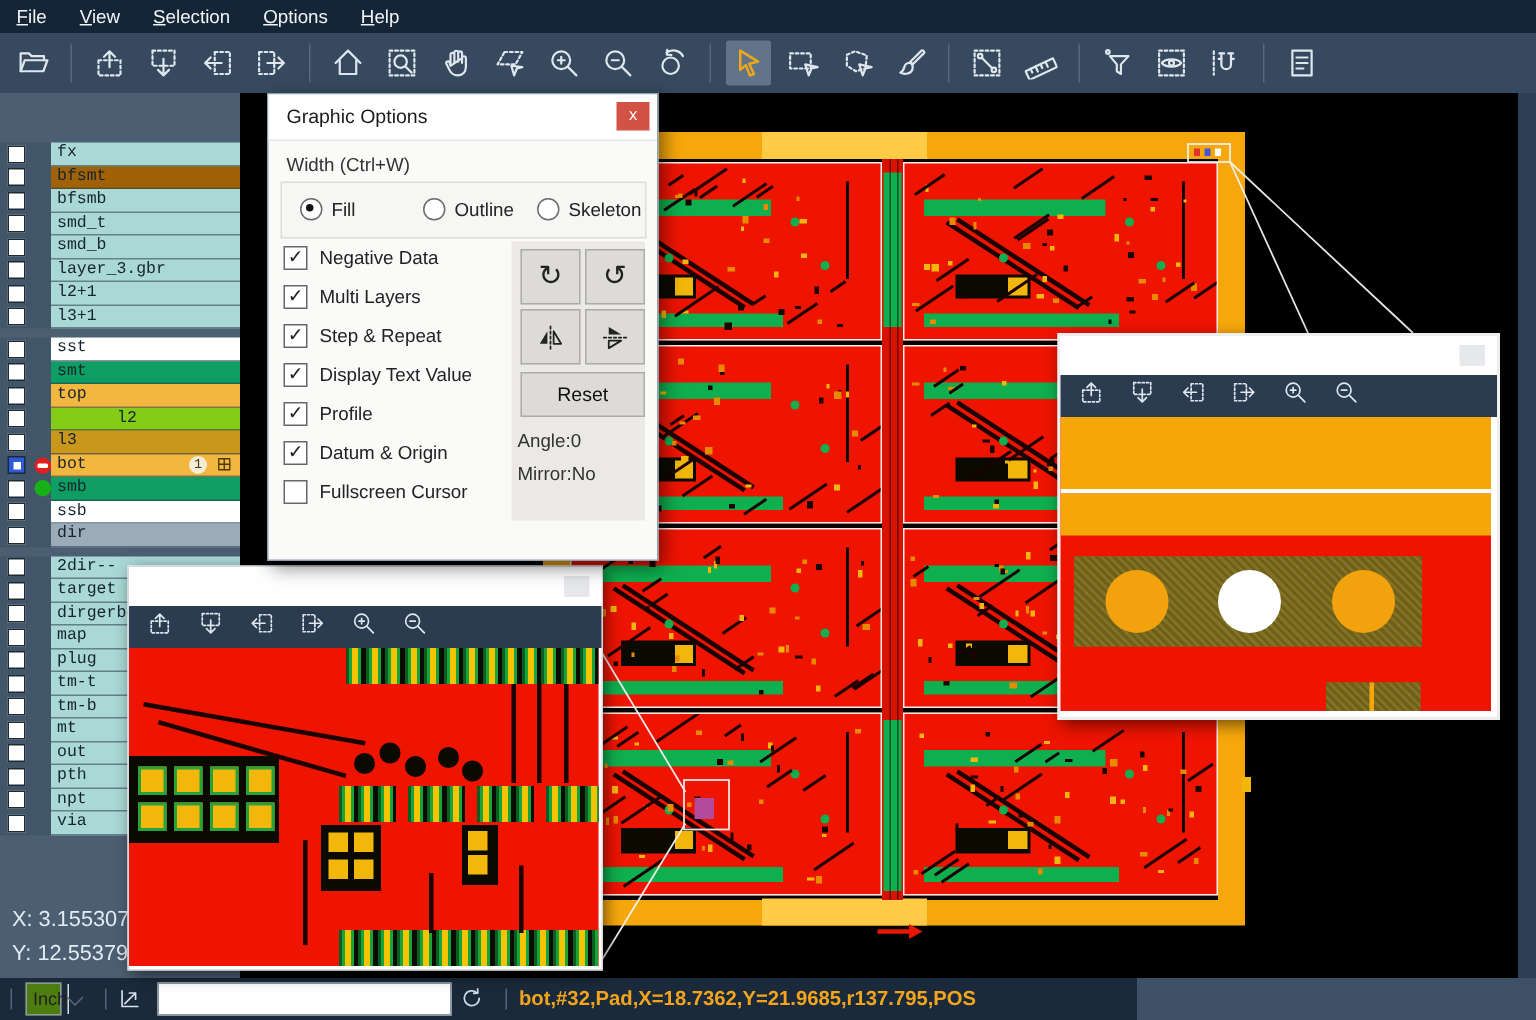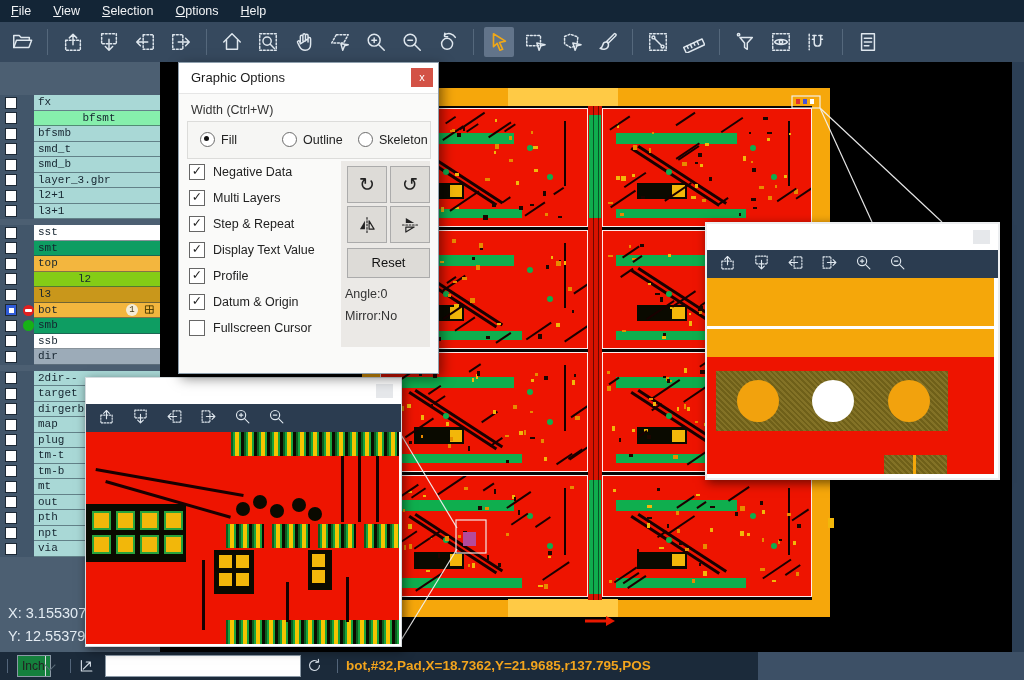--- a/index.html
+++ b/index.html
@@ -65,21 +65,21 @@
   #dlg-right{left:162px;top:98px;width:89px;height:186px;background:#ebe9e6;}
   .tbtn{position:absolute;width:38px;height:35px;background:#dddbd7;border:1px solid #ababab;display:flex;align-items:center;justify-content:center;font-size:19px;color:#222;}
   #dlg-reset{left:168px;top:185px;width:81px;height:28px;background:#dddbd7;border:1px solid #ababab;text-align:center;line-height:28px;font-size:13px;color:#111;}
   #dlg-angle{left:166px;top:224px;font-size:12.5px;color:#333;}
   #dlg-mirror{left:166px;top:246px;font-size:12.5px;color:#333;}
   #dlg-closebtn{left:8px;top:284px;width:243px;height:23px;background:#e2e0dd;border:1px solid #adadad;text-align:center;line-height:23px;font-size:13px;color:#111;box-sizing:border-box;}
   
   #statusbar{left:0;top:652px;width:1024px;height:28px;background:#1b2a3a;z-index:10;}
   #sb-right{position:absolute;left:758px;top:0;width:266px;height:28px;background:#3d5066;}
   .sbsep{position:absolute;top:7px;width:1px;height:14px;background:#53657a;}
-  #unitbox{position:absolute;left:17px;top:3px;width:34px;height:22px;background:#15803d;display:flex;align-items:center;box-sizing:border-box;border:1px solid #8b99a6;}
+  #unitbox{position:absolute;left:17px;top:3px;width:24px;height:22px;background:#4d7c0f;display:flex;align-items:center;box-sizing:border-box;border:1px solid #8b99a6;}
   #unitbox .val{flex:1;font-size:12px;color:#222;padding-left:4px;}
   #unitbox .chevbox{width:15px;height:100%;border-left:1px solid #d5dade;display:flex;align-items:center;justify-content:center;}
   #cmdinput{position:absolute;left:105px;top:3px;width:196px;height:22px;border:1px solid #8b99a6;background:#fff;box-sizing:border-box;font-size:12px;padding:0 4px;}
   #selinfo{position:absolute;left:346px;top:6px;font-size:13.5px;font-weight:600;color:#f2a41d;white-space:nowrap;}
 </style>
 </head>
 <body>
 
 <div id="app">
 
@@ -245,21 +245,21 @@
               <span class="cbx"></span>
             </div>
             <div class="lr-ind"></div>
             <div class="lr-name" style="background: rgb(169, 216, 214);">fx</div>
           </div>
           <div class="layer-row">
             <div class="lr-check">
               <span class="cbx"></span>
             </div>
             <div class="lr-ind"></div>
-            <div class="lr-name" style="background: #86efac; text-align: center;">bfsmt</div>
+            <div class="lr-name" style="background: #a16207;">bfsmt</div>
           </div>
           <div class="layer-row">
             <div class="lr-check">
               <span class="cbx"></span>
             </div>
             <div class="lr-ind"></div>
             <div class="lr-name" style="background: rgb(169, 216, 214);">bfsmb</div>
           </div>
           <div class="layer-row">
             <div class="lr-check">

